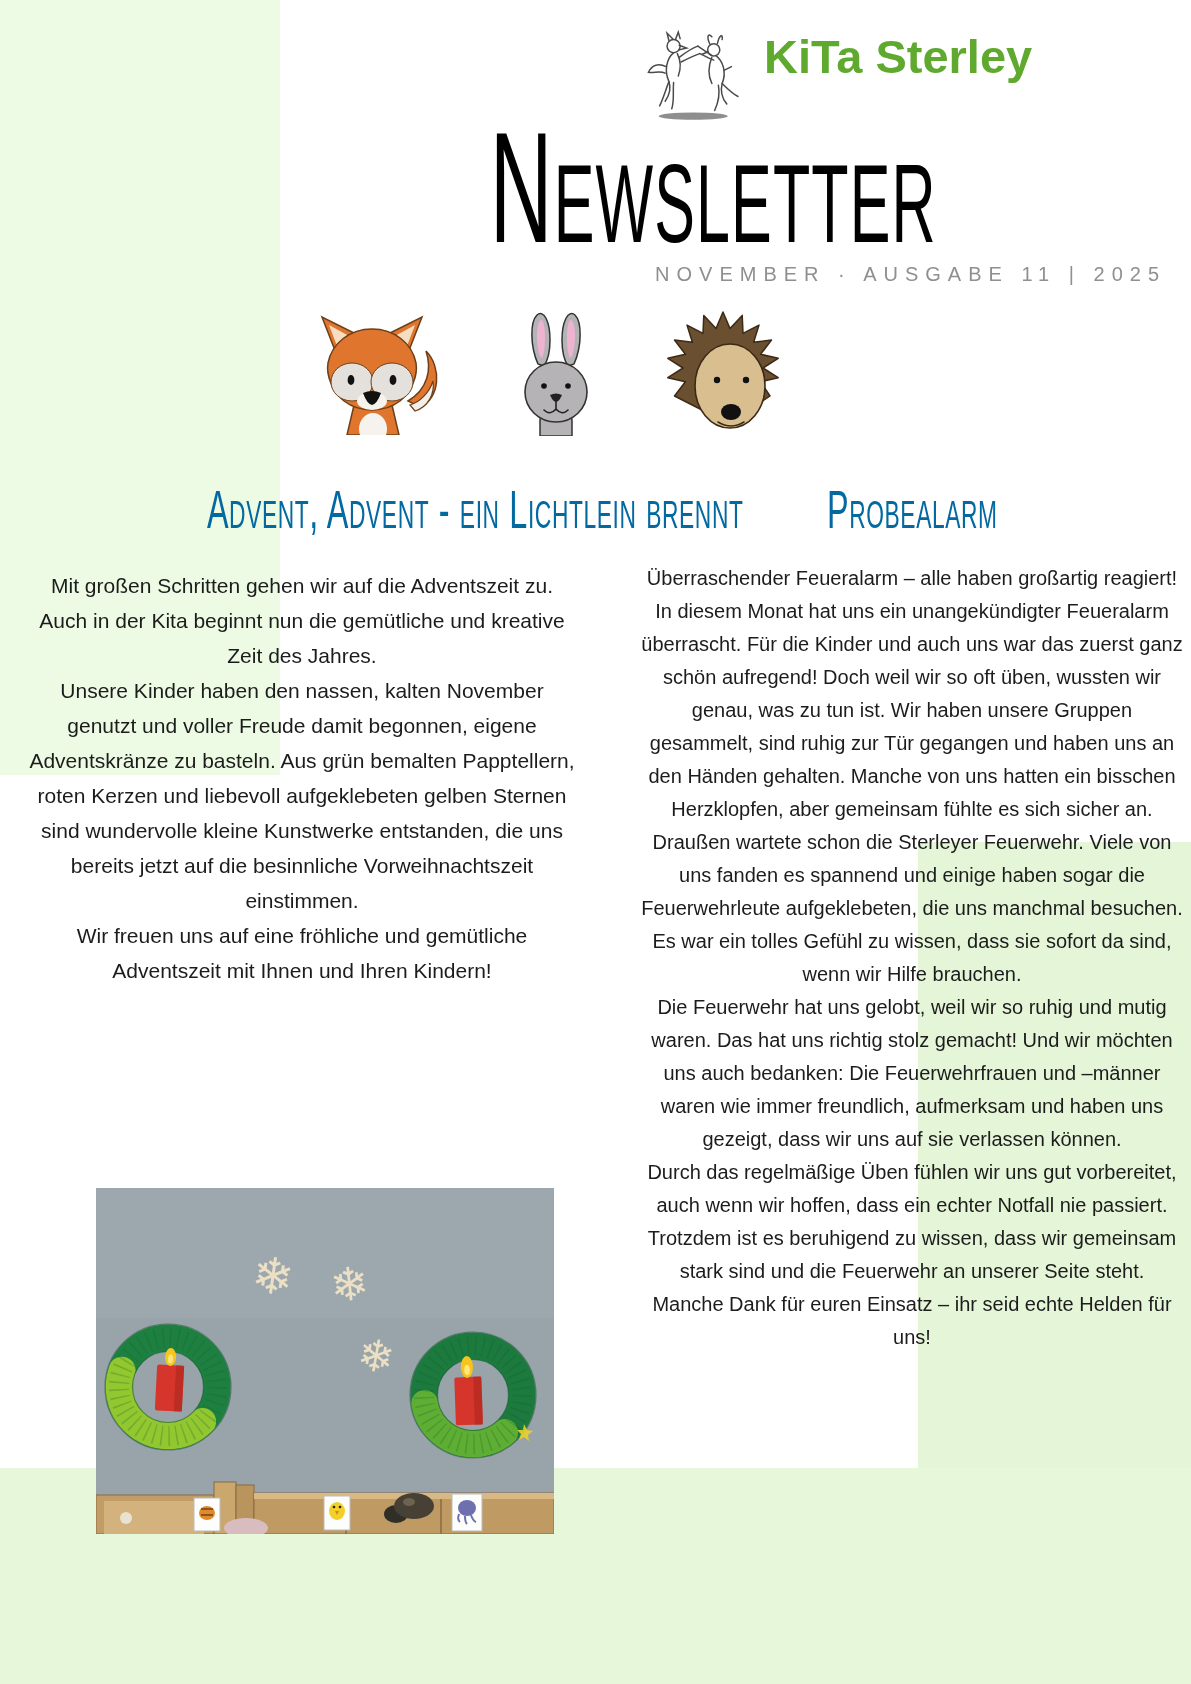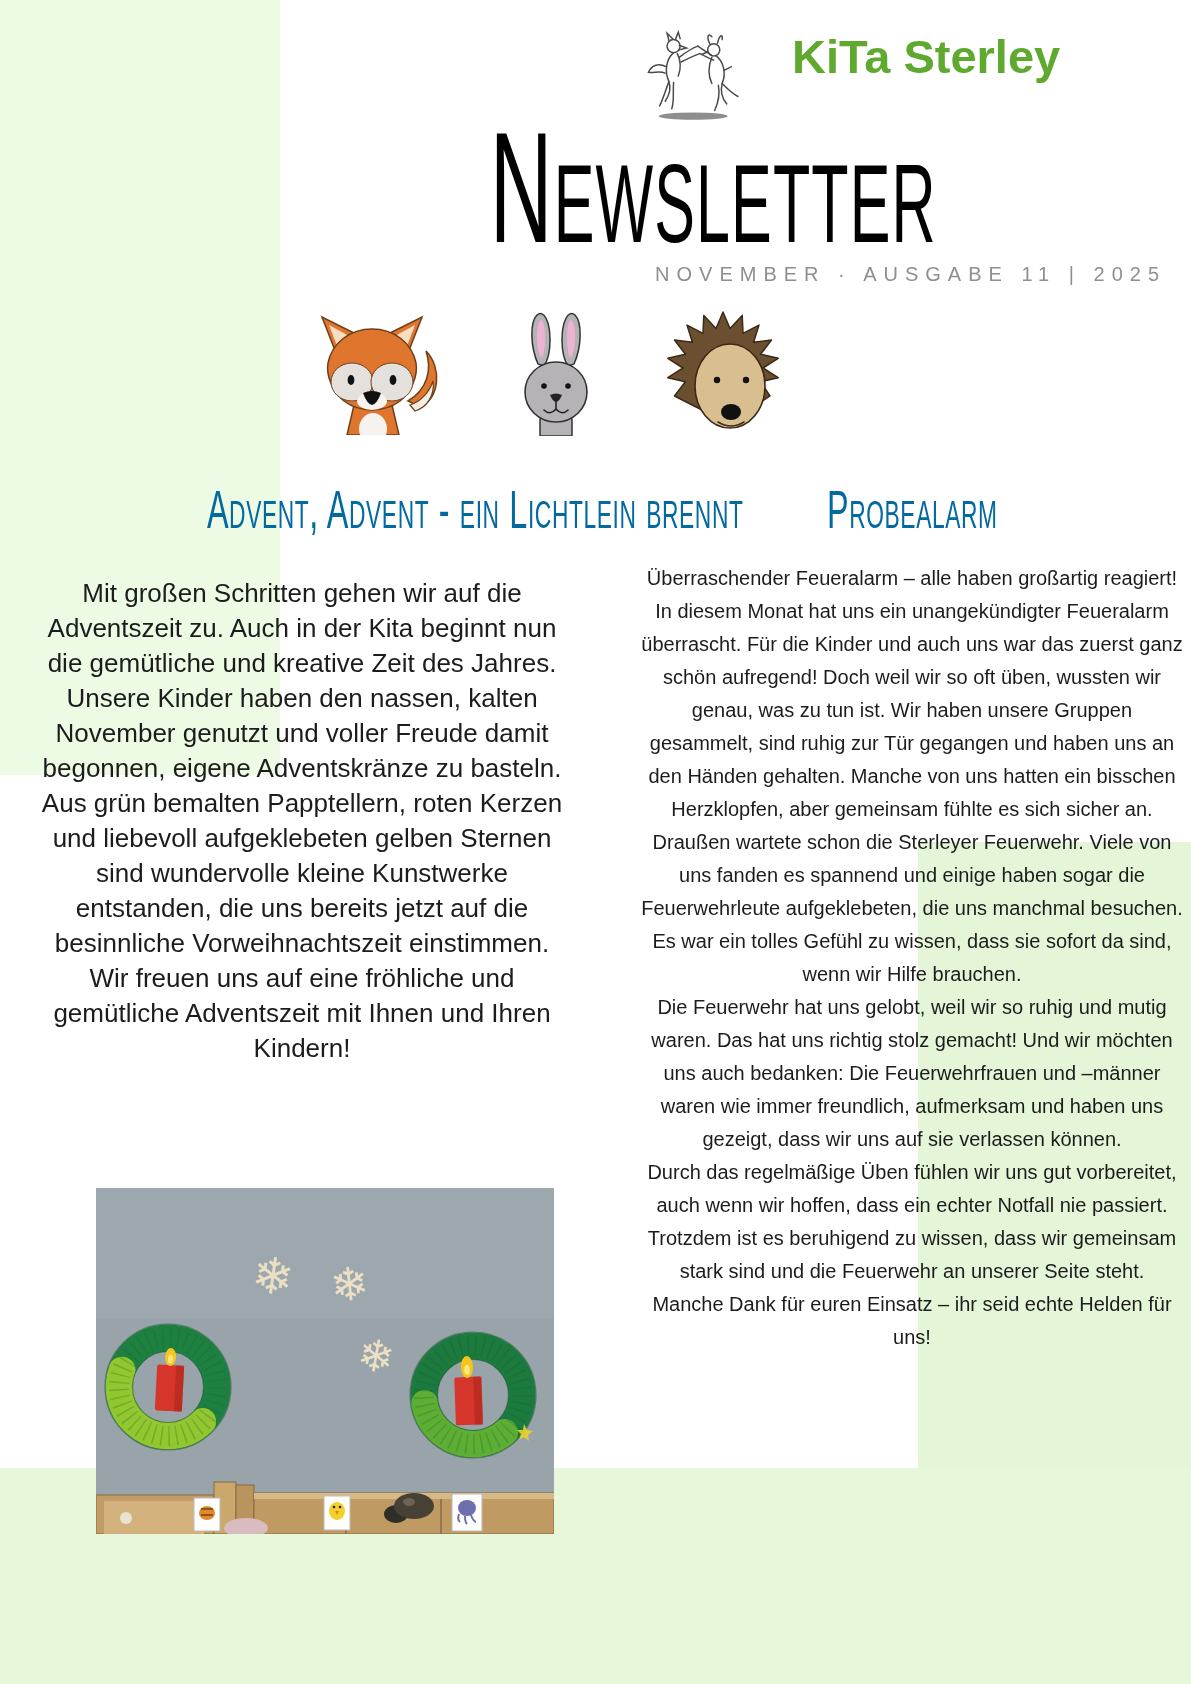--- a/index.html
+++ b/index.html
@@ -5,21 +5,21 @@
   html,body{margin:0;padding:0;background:#ffffff;}
   #page{
     position:relative;width:1191px;height:1684px;background:#ffffff;
     font-family:"Liberation Sans",sans-serif;color:#1c1c1c;overflow:hidden;
   }
   .green-block{position:absolute;z-index:0;}
   #green-top-left{left:0;top:0;width:280px;height:775px;background:#edfbe5;}
   #green-right{left:918px;top:842px;width:273px;height:626px;background:#e5f5d8;}
   #green-bottom{left:0;top:1468px;width:1191px;height:216px;background:#e6f7da;}
 
-  .layer{position:absolute;z-index:2;gap:28px;}
+  .layer{position:absolute;z-index:2;}
 
   
   #logo{left:640px;top:26px;width:470px;height:104px;display:flex;align-items:flex-start;}
   #logo svg{flex:0 0 auto;}
   #logo-text{margin-left:12px;margin-top:6px;}
   #logo-title{font-size:47px;font-weight:600;color:#5fa92f;line-height:1.05;letter-spacing:0px;}
   #logo-subtitle{font-size:15.5px;font-weight:600;color:#151515;margin-top:3px;letter-spacing:.2px;}
 
   
   #masthead-title{left:0;top:108px;width:1120px;text-align:right;color:#000000;}
@@ -27,21 +27,21 @@
   #masthead-title .condensed{font-size:158px;line-height:1;font-variant:small-caps;font-weight:400;letter-spacing:2px;}
   #masthead-issue{left:6px;top:263px;width:1160px;text-align:right;font-size:20px;color:#8f8f8f;
     letter-spacing:7px;font-weight:500;}
 
   
   .article{width:548px;text-align:center;}
   #article-left{left:28px;top:482px;}
   #article-right{left:638px;top:482px;}
   .article-heading{color:#0369a1;height:58px;}
   .article-heading .condensed{font-size:54px;line-height:1;font-variant:small-caps;font-weight:400;letter-spacing:1px;transform:scaleX(0.6);}
-  #article-left .article-body{margin-top:36px;font-size:26px;line-height:35px;}
+  #article-left .article-body{margin-top:28px;font-size:21px;line-height:35px;}
   #article-right .article-body{margin-top:22px;font-size:20px;line-height:33px;}
   .article-body p{margin:0;}
 
   
   #photo{left:96px;top:1188px;width:458px;height:346px;background:#99a3aa;z-index:3;}
   #photo svg{display:block;}
 </style>
 </head>
 <body>
 

